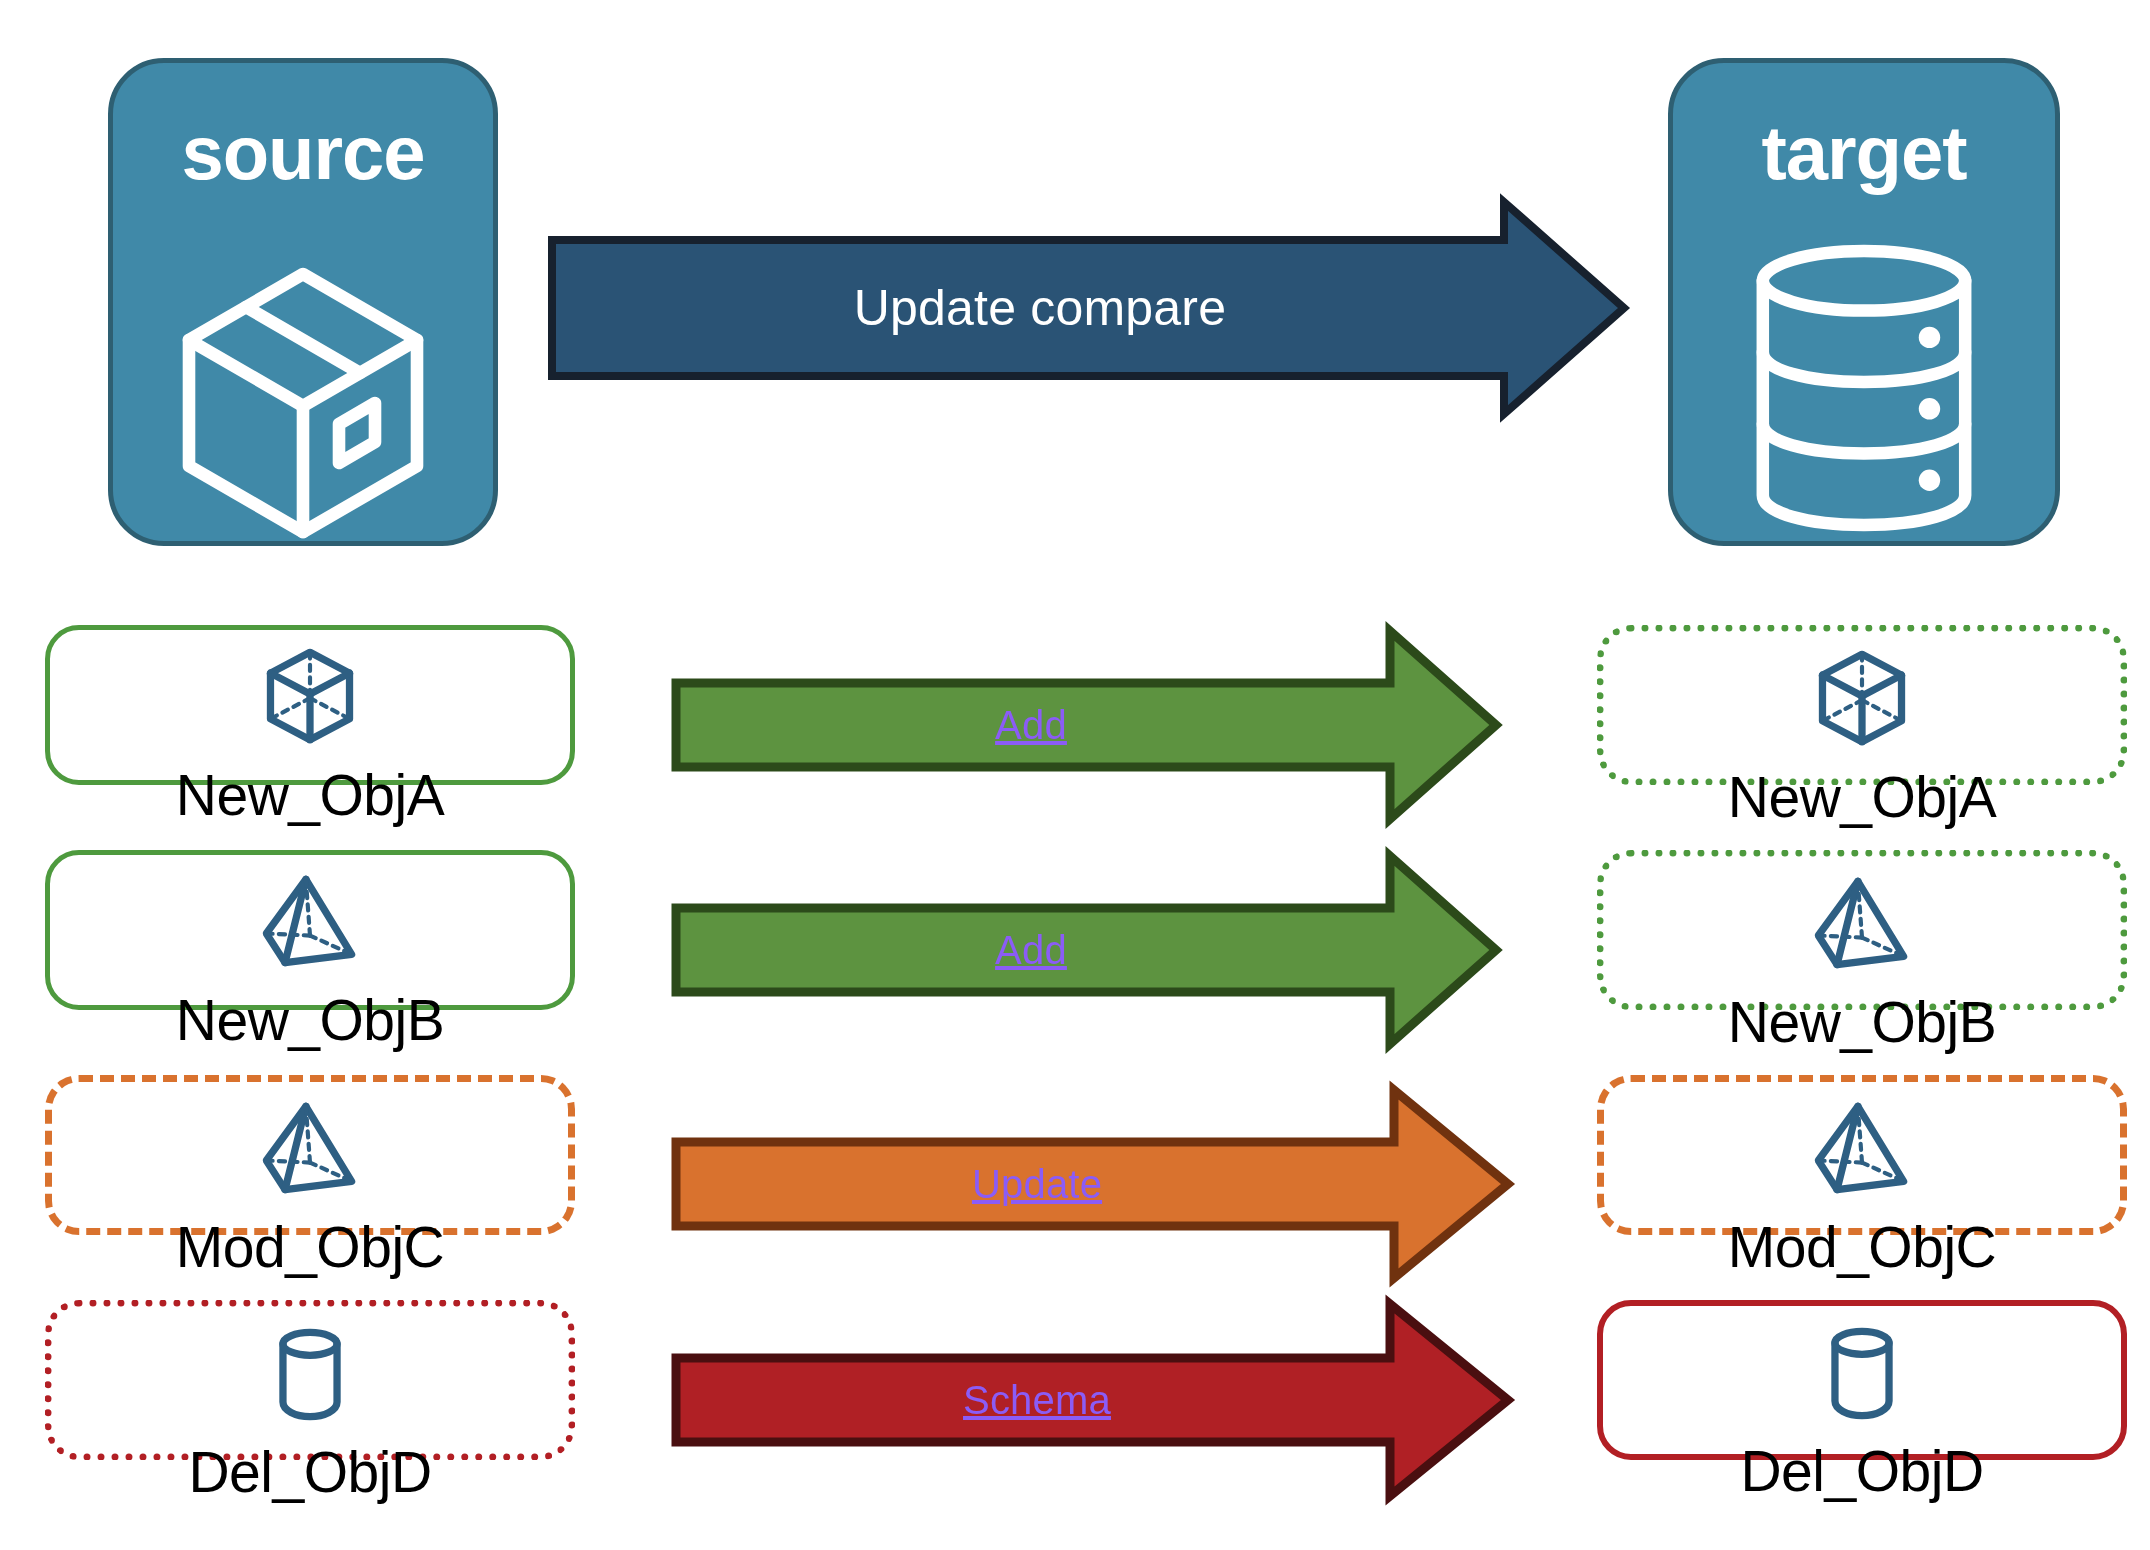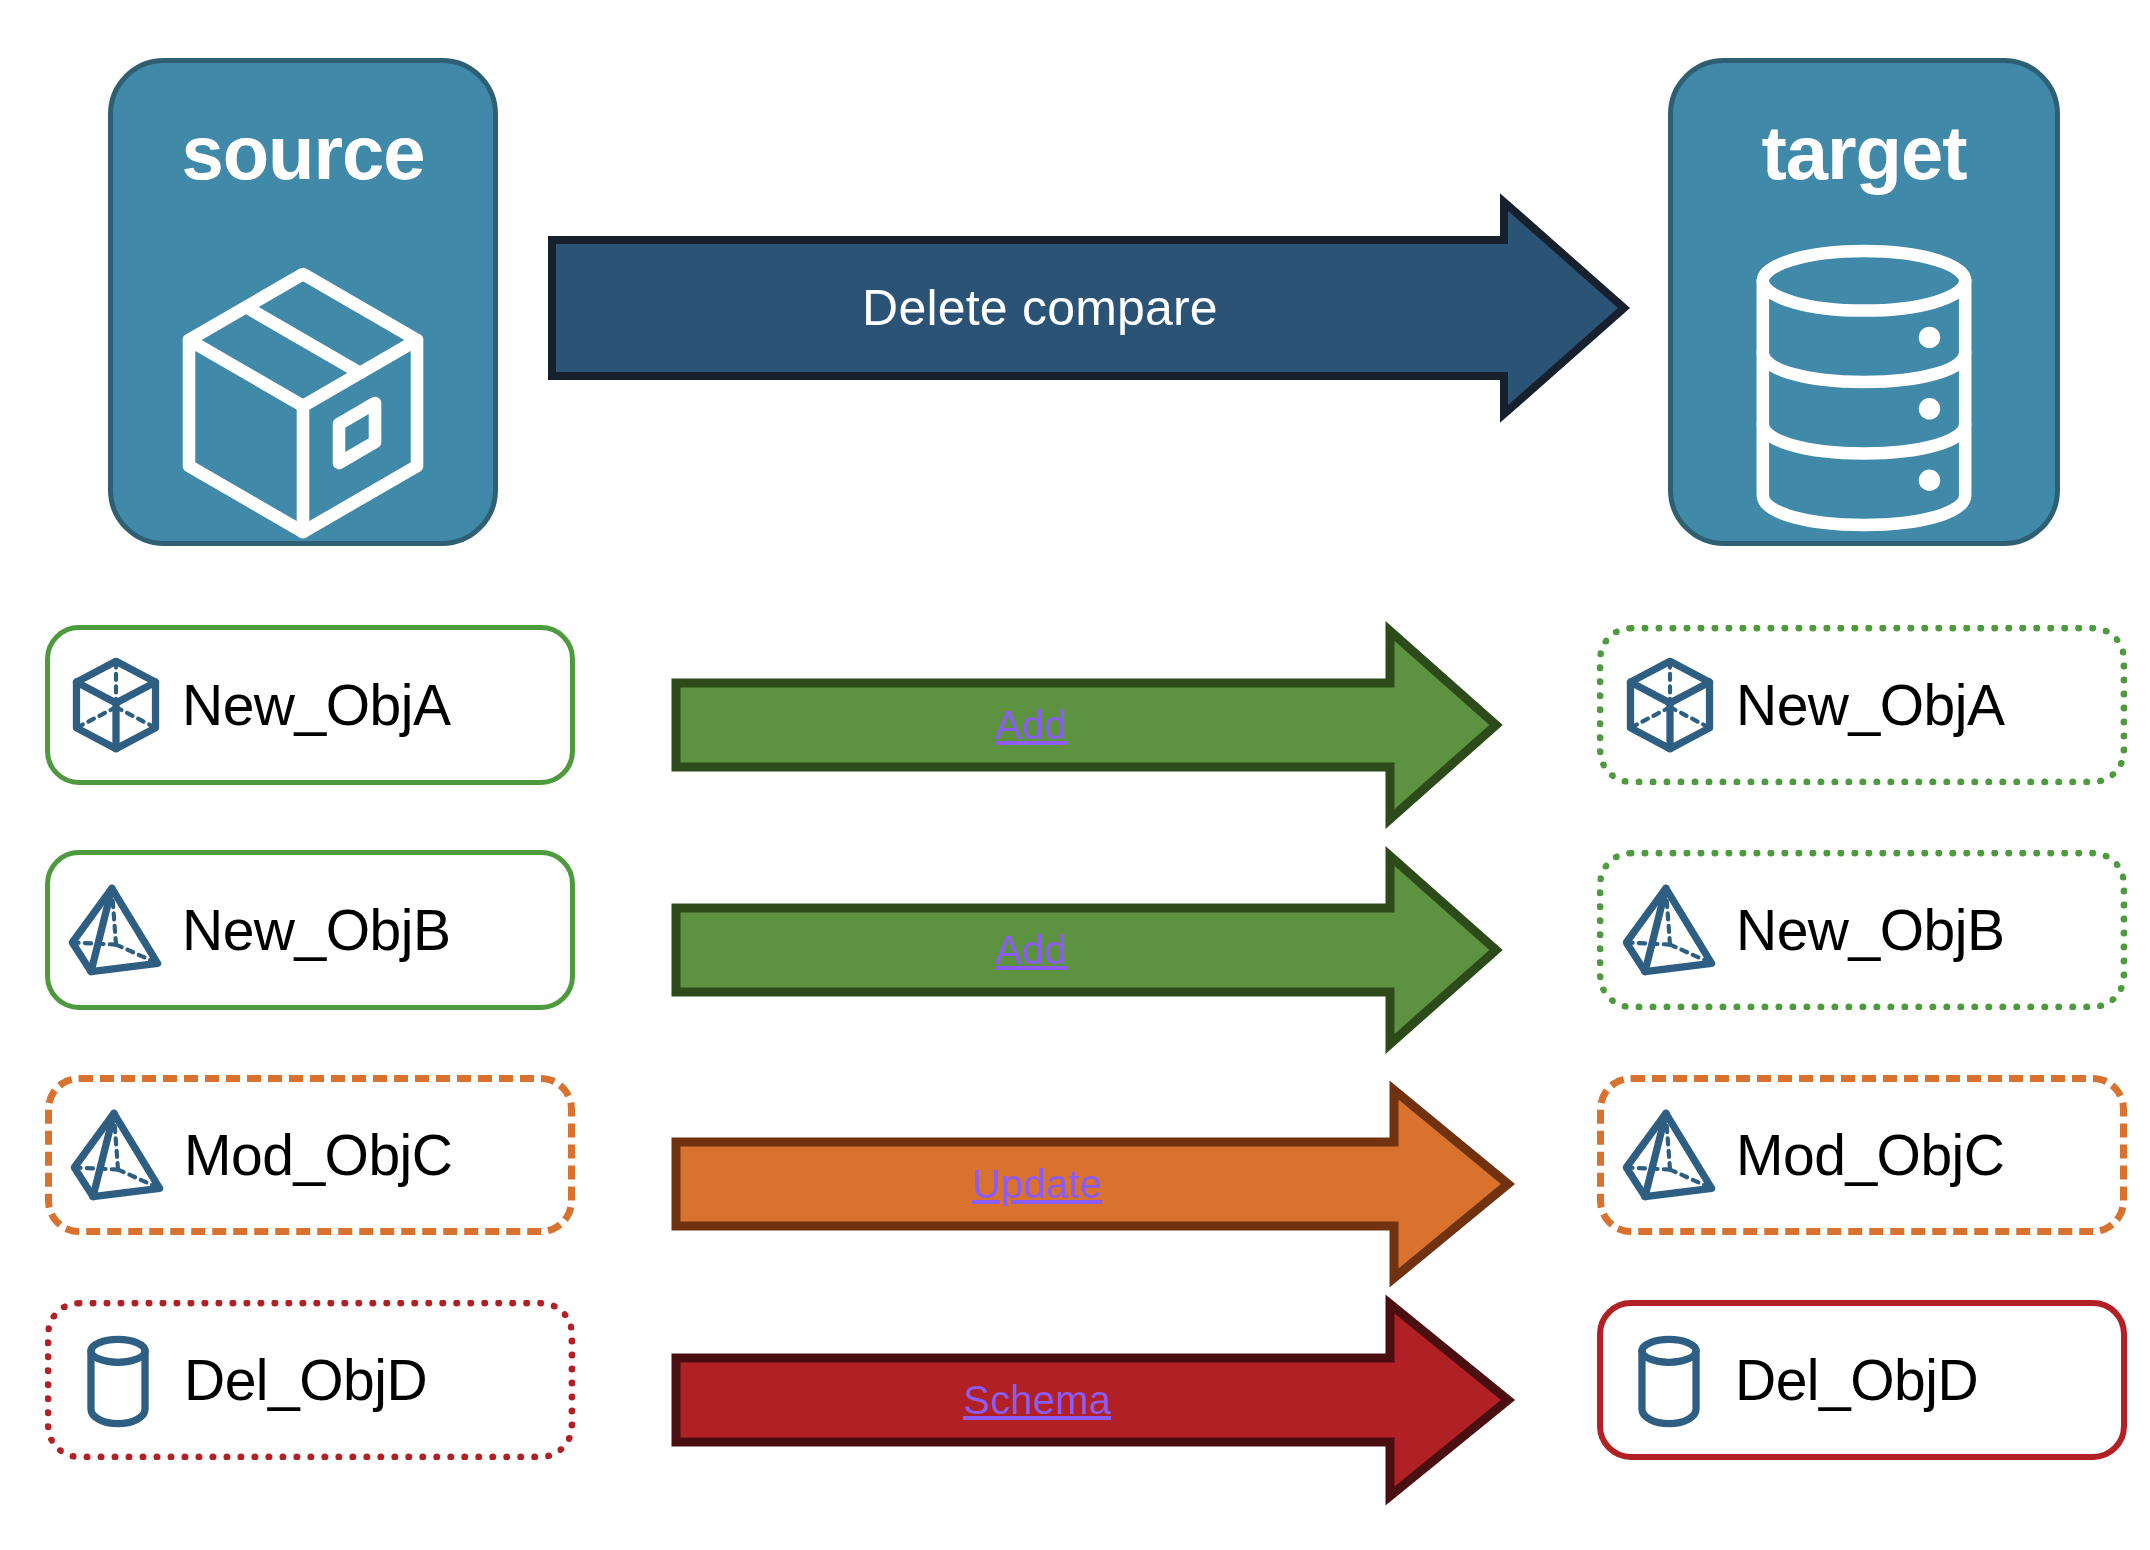--- a/index.html
+++ b/index.html
@@ -37,21 +37,21 @@
     display:flex;align-items:center;justify-content:center;
     color:#ffffff;font-size:50px;letter-spacing:.2px;
     padding-right:96px;box-sizing:border-box;
     pointer-events:none;
   }
 
   
   .obj-card{
     position:absolute;height:160px;box-sizing:border-box;
     background:#ffffff;border-radius:34px;
-    display:flex;align-items:center;
+    display:flex;align-items:center;flex-direction:column;
   }
   .obj-card .icon{
     width:132px;flex:0 0 132px;display:flex;align-items:center;justify-content:center;
   }
   .obj-card .lbl{
     font-size:57px;color:#000000;white-space:nowrap;letter-spacing:-.5px;
   }
   .src-card{left:45px;width:530px;}
   .tgt-card{left:1597px;width:530px;}
 
@@ -106,21 +106,21 @@
         <circle cx="64" cy="57" r="3.6" fill="#ffffff"></circle>
         <circle cx="64" cy="81" r="3.6" fill="#ffffff"></circle>
       </svg>
     </div>
   </div>
 
   <div id="compare-arrow">
     <svg width="1080" height="220" viewBox="0 0 1080 220" preserveAspectRatio="none">
       <polygon points="4,42 956,42 956,4 1076,110 956,216 956,178 4,178" fill="#2a5375" stroke="#17212e" stroke-width="8" stroke-linejoin="miter"></polygon>
     </svg>
-    <div class="lbl">Delete compare</div>
+    <div class="lbl">Update compare</div>
   </div>
 
   <div class="obj-card src-card b-solid-green" style="top:625px;">
     <span class="icon">
       <svg width="104" height="104" viewBox="0 0 100 100" aria-hidden="true">
         <g fill="none" stroke="#2e5f83" stroke-width="7" stroke-linejoin="round" stroke-linecap="round">
           <path d="M50 8 L88 28 L88 72 L50 92 L12 72 L12 28 Z"></path>
           <path d="M12 28 L50 48 L88 28"></path>
           <path d="M50 48 L50 92"></path>
         </g>

